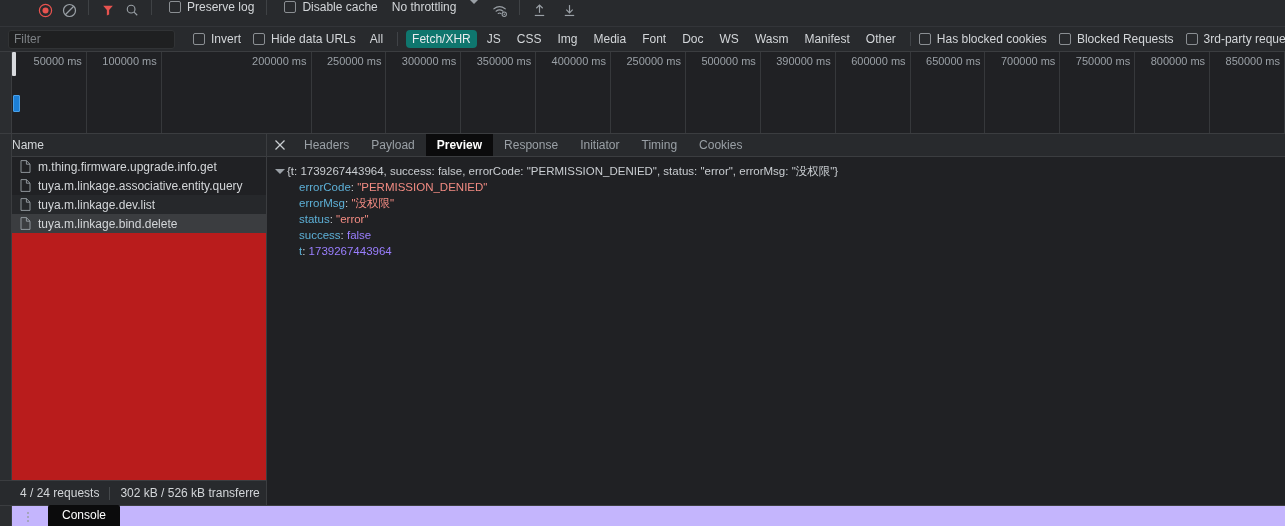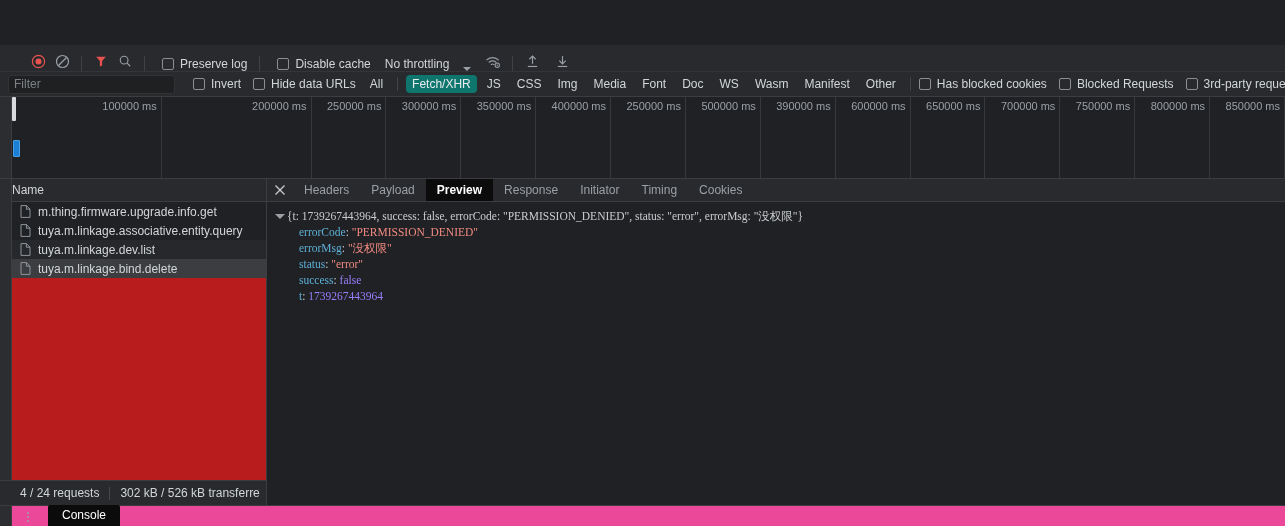--- a/index.html
+++ b/index.html
@@ -10,25 +10,24 @@
     font-size: 12px;
     color: #c9cdd1;
     overflow: hidden;
   }
   .app { width: 1285px; height: 526px; position: relative; display: flex; flex-direction: column; }
 
   
   .toolbar {
     height: 27px; min-height: 27px;
     background: #282a2d;
-    display: flex; align-items: flex-end;
-    padding-left: 26px;
+    display: flex; align-items: flex-start;
+    padding-left: 33px;
     border-bottom: 1px solid #333539;
     position: relative;
-    margin-top: 45px;
   }
   .tb-icon {
     width: 24px; height: 20px;
     display: inline-flex; align-items: center; justify-content: center;
     cursor: pointer; flex: 0 0 auto;
   }
   .tb-sep { width: 1px; height: 15px; background: #3f4245; margin: 0 7px; flex: 0 0 auto; }
   .cb-wrap { display: inline-flex; align-items: center; gap: 6px; cursor: pointer; margin-left: 10px; flex: 0 0 auto; }
   .cb {
     width: 12px; height: 12px;
@@ -158,40 +157,40 @@
     width: 26px; display: flex; align-items: center; justify-content: center;
     cursor: pointer;
   }
   .dtab {
     padding: 0 11px; display: flex; align-items: center; cursor: pointer;
     color: #9aa0a6; font-size: 12px; white-space: nowrap;
   }
   .dtab.active { background: #0b0b0c; color: #ffffff; font-weight: bold; }
   .preview-pane {
     flex: 1; overflow: hidden; padding: 6px 12px 0 8px;
-    font-family: Liberation Serif, serif; font-size: 11.5px;
+    font-family: Liberation Sans, sans-serif; font-size: 11.5px;
     line-height: 16px;
   }
   .jline { display: flex; align-items: flex-start; white-space: pre; }
   .disc {
     width: 0; height: 0; border-left: 5px solid transparent; border-right: 5px solid transparent;
     border-top: 5px solid #9aa0a6; margin: 6px 2px 0 0; flex: 0 0 auto; cursor: pointer;
   }
   .jsum { color: #c9cdd1; }
   .jprop { padding-left: 24px; white-space: pre; }
   .k { color: #5db0d7; }
   .s { color: #f28b82; }
   .n { color: #9a7fff; }
   .b { color: #9a7fff; }
   .p { color: #c9cdd1; }
 
   
   .drawer {
     height: 21px; min-height: 21px;
-    background: #ec4899;
+    background: #c4b5fd;
     border-top: 1px solid #3b3d40;
     display: flex; align-items: flex-end;
     padding-left: 20px;
     position: relative;
   }
   .grip {
     position: absolute; left: 27px; bottom: 4px;
     display: flex; flex-direction: column; gap: 2px; cursor: ns-resize;
   }
   .grip i { width: 2px; height: 2px; background: #9aa0a6; display: block; border-radius: 50%; }
@@ -309,20 +308,23 @@
     </label>
     <label class="cb-wrap" style="margin-left:12px">
       <span class="cb"></span>
       <span class="cb-lbl">3rd-party requests</span>
     </label>
   </div>
 
   <div class="overview">
     <div class="ov-left-gutter"></div>
     <div class="ruler" id="ruler">
+        <div class="tick" style="left: 0%; width: 5.88235%;">
+          <span>50000 ms</span>
+        </div>
         <div class="tick" style="left: 5.88235%; width: 5.88235%;">
           <span>100000 ms</span>
         </div>
         <div class="tick" style="left: 17.6471%; width: 5.88235%;">
           <span>200000 ms</span>
         </div>
         <div class="tick" style="left: 23.5294%; width: 5.88235%;">
           <span>250000 ms</span>
         </div>
         <div class="tick" style="left: 29.4118%; width: 5.88235%;">

